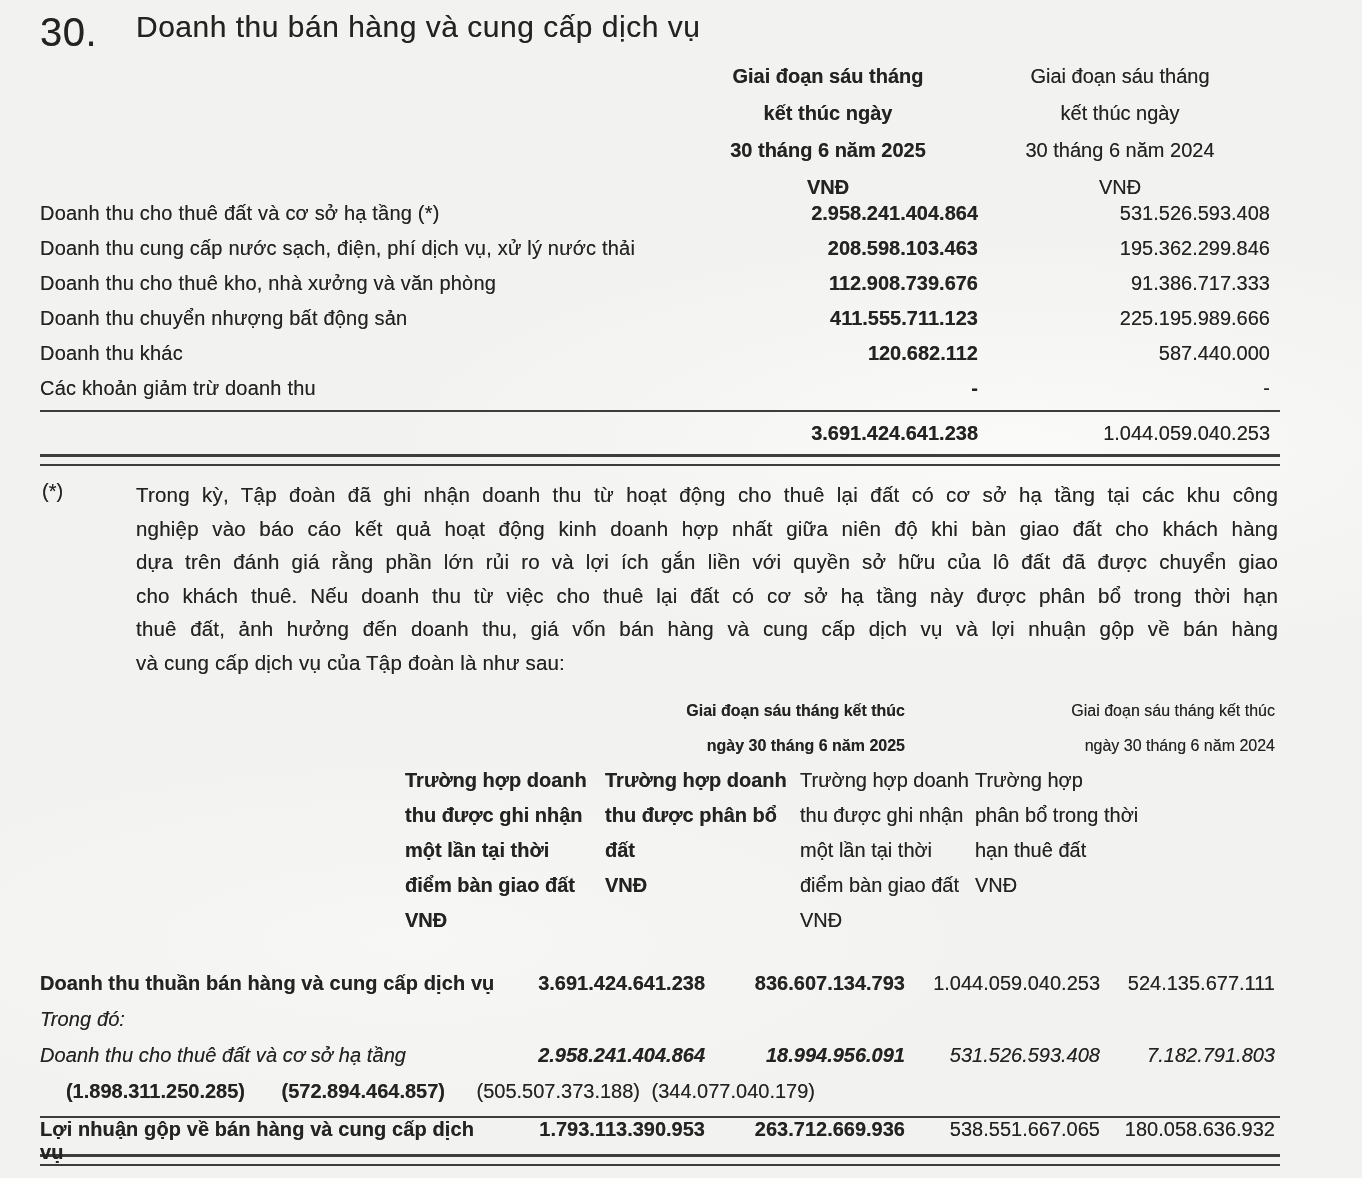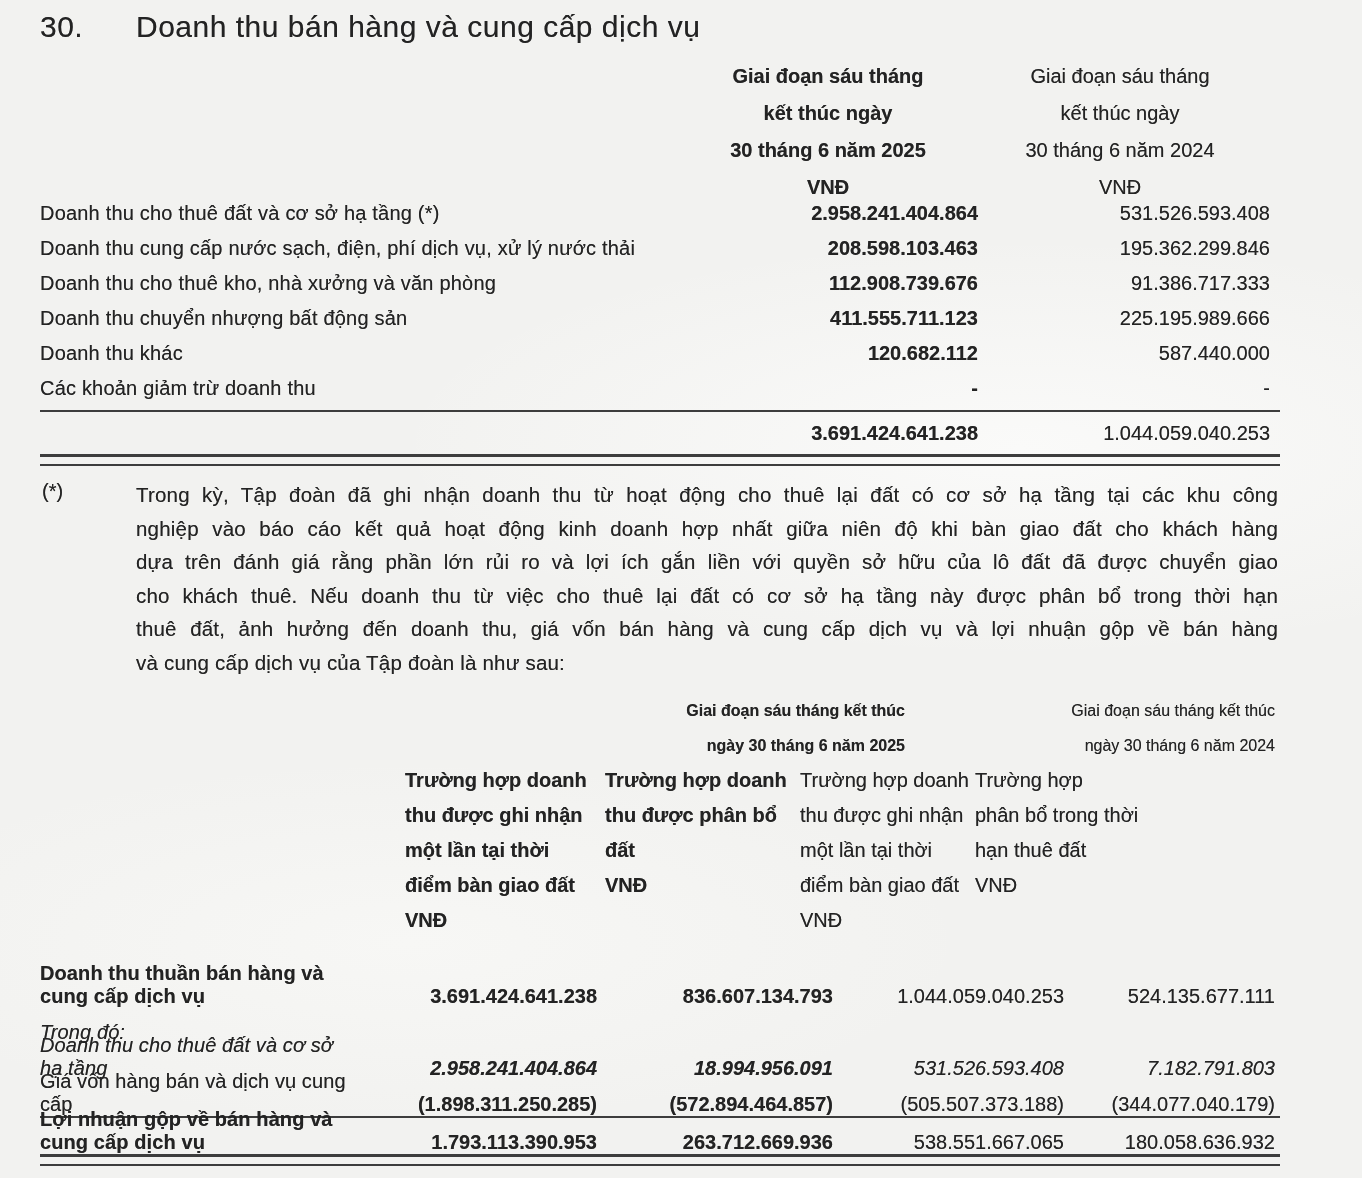--- a/index.html
+++ b/index.html
@@ -19,21 +19,21 @@
                      radial-gradient(ellipse 800px 260px at 30% 80%, #f7f7f5 0%, rgba(247,247,245,0) 70%);
     color:var(--ink);
     overflow:hidden;
     text-shadow:0 0 0.4px rgba(35,35,35,0.55);
   }
   .abs{position:absolute;}
   .b{font-weight:700;}
   .i{font-style:italic;}
 
   
-  .sec-num{top:10px;left:40px;font-size:30px;letter-spacing:0.5px;}
+  .sec-num{top:10px;left:40px;font-size:40px;letter-spacing:0.5px;}
   .sec-title{top:10px;left:136px;font-size:30px;letter-spacing:0.5px;text-align:right;}
 
   
   .t1h{top:58px;width:300px;font-size:20px;line-height:37px;text-align:center;}
   .t1h.a{left:678px;font-weight:700;}
   .t1h.bcol{left:970px;}
 
   
   .t1-body{top:196px;left:40px;width:1240px;font-size:20px;}
   .t1row{display:flex;align-items:center;height:35px;}
@@ -54,21 +54,21 @@
   .t2g.g25{left:605px;font-weight:700;}
   .t2g.g24{left:975px;}
   .t2c{top:763px;width:300px;font-size:20px;line-height:35px;}
   .t2c.c1{left:405px;font-weight:700;}
   .t2c.c2{left:605px;font-weight:700;}
   .t2c.c3{left:800px;}
   .t2c.c4{left:975px;}
 
   
   .t2-body{top:972px;left:40px;width:1240px;font-size:20px;}
-  .t2row{display:flex;align-items:flex-end;height:36px;gap:36px;}
+  .t2row{display:flex;align-items:flex-start;height:36px;}
   .t2label{flex:1;letter-spacing:0.1px;}
   .cv{text-align:right;}
   .v1{width:205px;} .v2{width:200px;} .v3{width:195px;}
   .v4{width:180px;padding-right:5px;box-sizing:border-box;}
   .cur{font-weight:700;}
   .rule2{border-top:2px solid var(--rule);}
 </style>
 </head>
 <body>
 
@@ -192,21 +192,20 @@
       <div class="cv v4"></div>
     </div>
     <div class="t2row">
       <div class="t2label i">Doanh thu cho thuê đất và cơ sở hạ tầng</div>
       <div class="cv v1 cur i">2.958.241.404.864</div>
       <div class="cv v2 cur i">18.994.956.091</div>
       <div class="cv v3 i">531.526.593.408</div>
       <div class="cv v4 i">7.182.791.803</div>
     </div>
     <div class="t2row">
-      <div class="t2label">Giá vốn hàng bán và dịch vụ cung cấp</div>
       <div class="cv v1 cur">(1.898.311.250.285)</div>
       <div class="cv v2 cur">(572.894.464.857)</div>
       <div class="cv v3">(505.507.373.188)</div>
       <div class="cv v4">(344.077.040.179)</div>
     </div>
     <div class="rule2"></div>
     <div class="t2row">
       <div class="t2label b">Lợi nhuận gộp về bán hàng và cung cấp dịch vụ</div>
       <div class="cv v1 cur">1.793.113.390.953</div>
       <div class="cv v2 cur">263.712.669.936</div>

